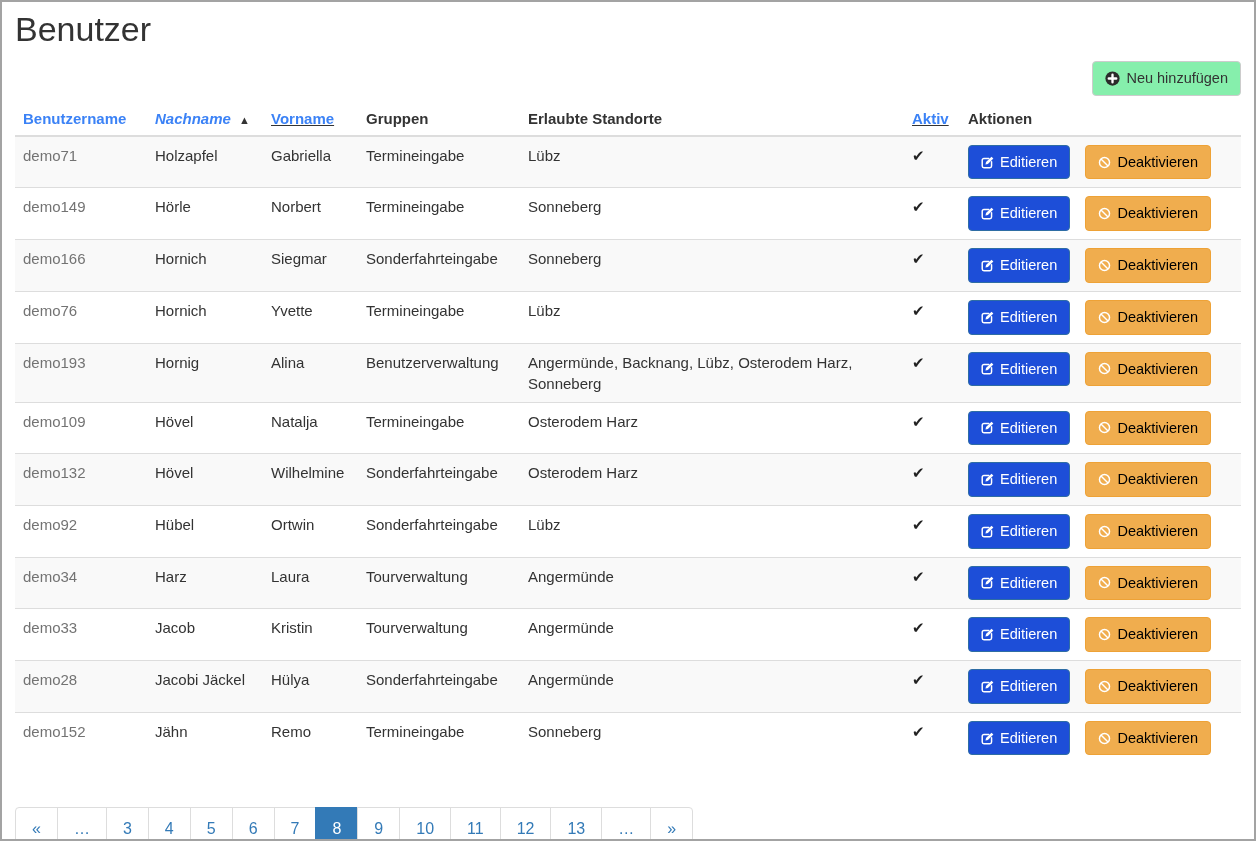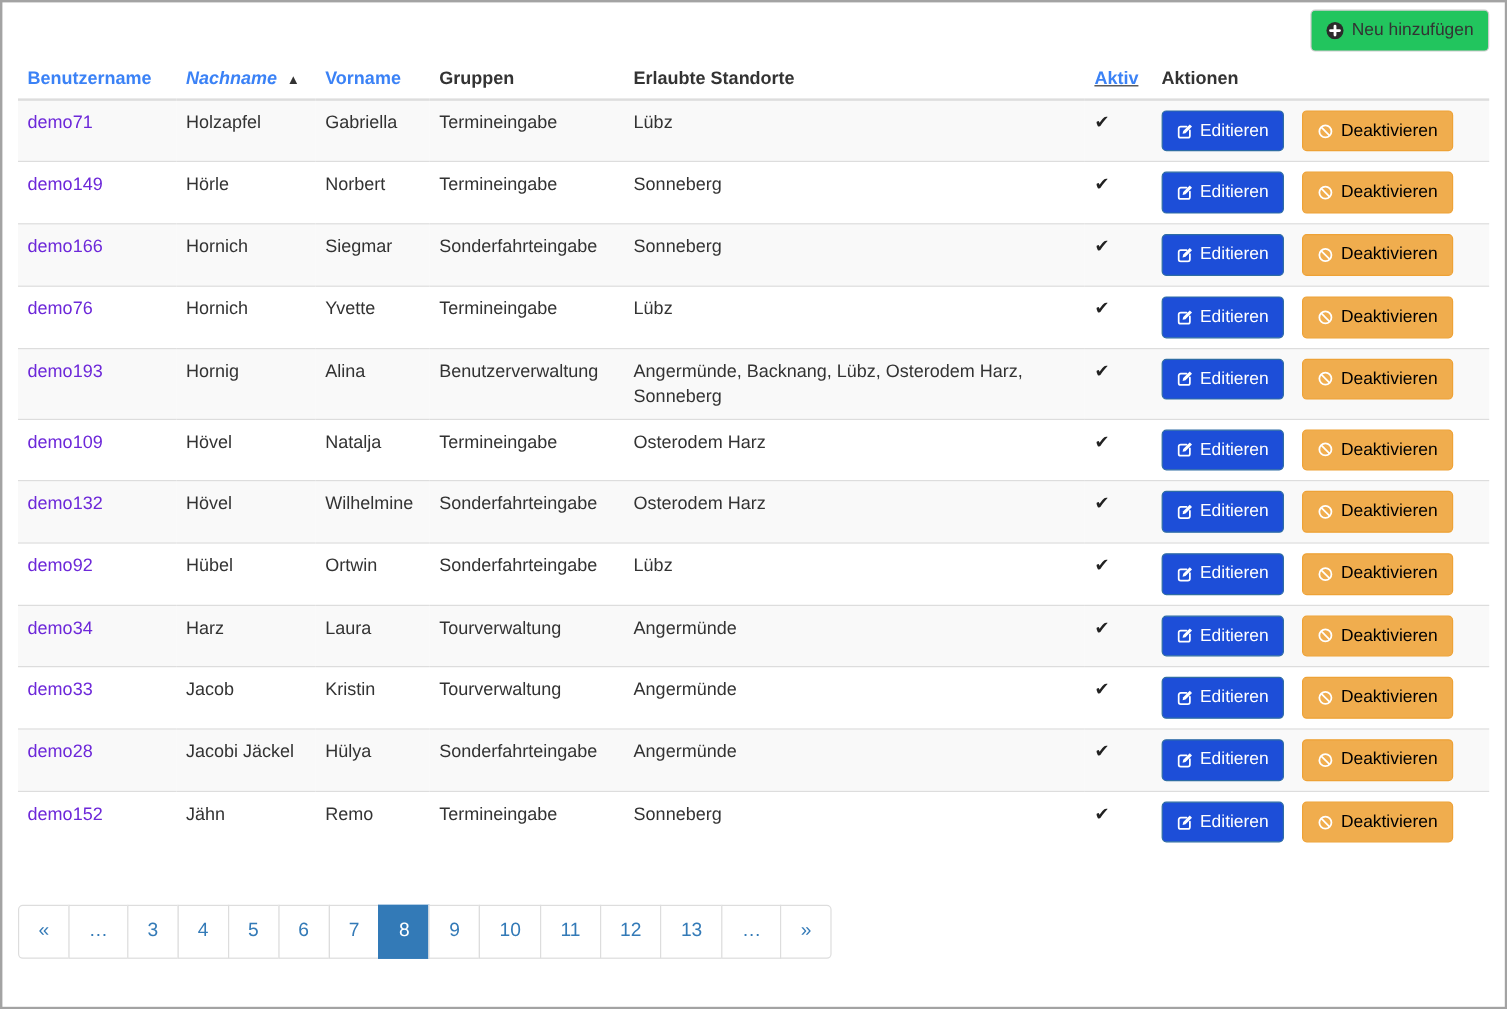--- a/index.html
+++ b/index.html
@@ -32,21 +32,21 @@
     gap: 6px;
     font-family: "Liberation Sans", sans-serif;
     font-size: 14.5px;
     line-height: 1.42857;
     padding: 6px 12px;
     border-radius: 4px;
     cursor: pointer;
     white-space: nowrap;
   }
   .btn-default {
-    background: #22c55e;
+    background: #86efac;
     border: 1px solid #ccc;
     color: #333;
   }
   .btn-primary {
     background: #1d4ed8;
     border: 1px solid #2e6da4;
     color: #fff;
   }
   .btn-warning {
     background: #f0ad4e;
@@ -78,25 +78,25 @@
   .sort-arrow { color: #333; font-size: 11px; margin-left: 4px; }
 
   table.users td {
     padding: 8px;
     font-size: 15px;
     border-top: 1px solid #ddd;
     vertical-align: top;
     line-height: 1.4;
   }
   table.users tbody tr:nth-child(odd) { background: #f9f9f9; }
-  a.username-link { color: #6d28d9; text-decoration: none; }
+  a.username-link { color: #737373; text-decoration: none; }
 
   .col-username  { width: 132px; }
   .col-lastname  { width: 116px; font-style: italic; }
-  .col-firstname { width: 95px;  }
+  .col-firstname { width: 95px; text-decoration: underline;  }
   .col-groups    { width: 162px; }
   .col-locations { width: 384px; }
   .col-active    { width: 56px; text-decoration: underline;  }
 
   td.cell-aktiv { font-size: 14px; color: #222; }
   td.cell-aktionen { white-space: nowrap; }
   td.cell-aktionen .btn + .btn { margin-left: 11px; }
 
   ul.pagination {
     display: inline-flex;
@@ -128,20 +128,21 @@
     background: #337ab7;
     border-color: #337ab7;
     color: #fff;
   }
 </style>
 </head>
 <body>
 
 <div class="container">
 
+  <h1 class="page-title">Benutzer</h1>
 
   <div class="toolbar">
     <button class="btn btn-default">
       <span class="ico">
         <svg width="15" height="15" viewBox="0 0 16 16" aria-hidden="true">
           <circle cx="8" cy="8" r="7.6" fill="#2b2b2b"></circle>
           <path d="M8 4v8M4 8h8" stroke="#fff" stroke-width="2.5" stroke-linecap="round"></path>
         </svg>
       </span>
       <span>Neu hinzufügen</span>

